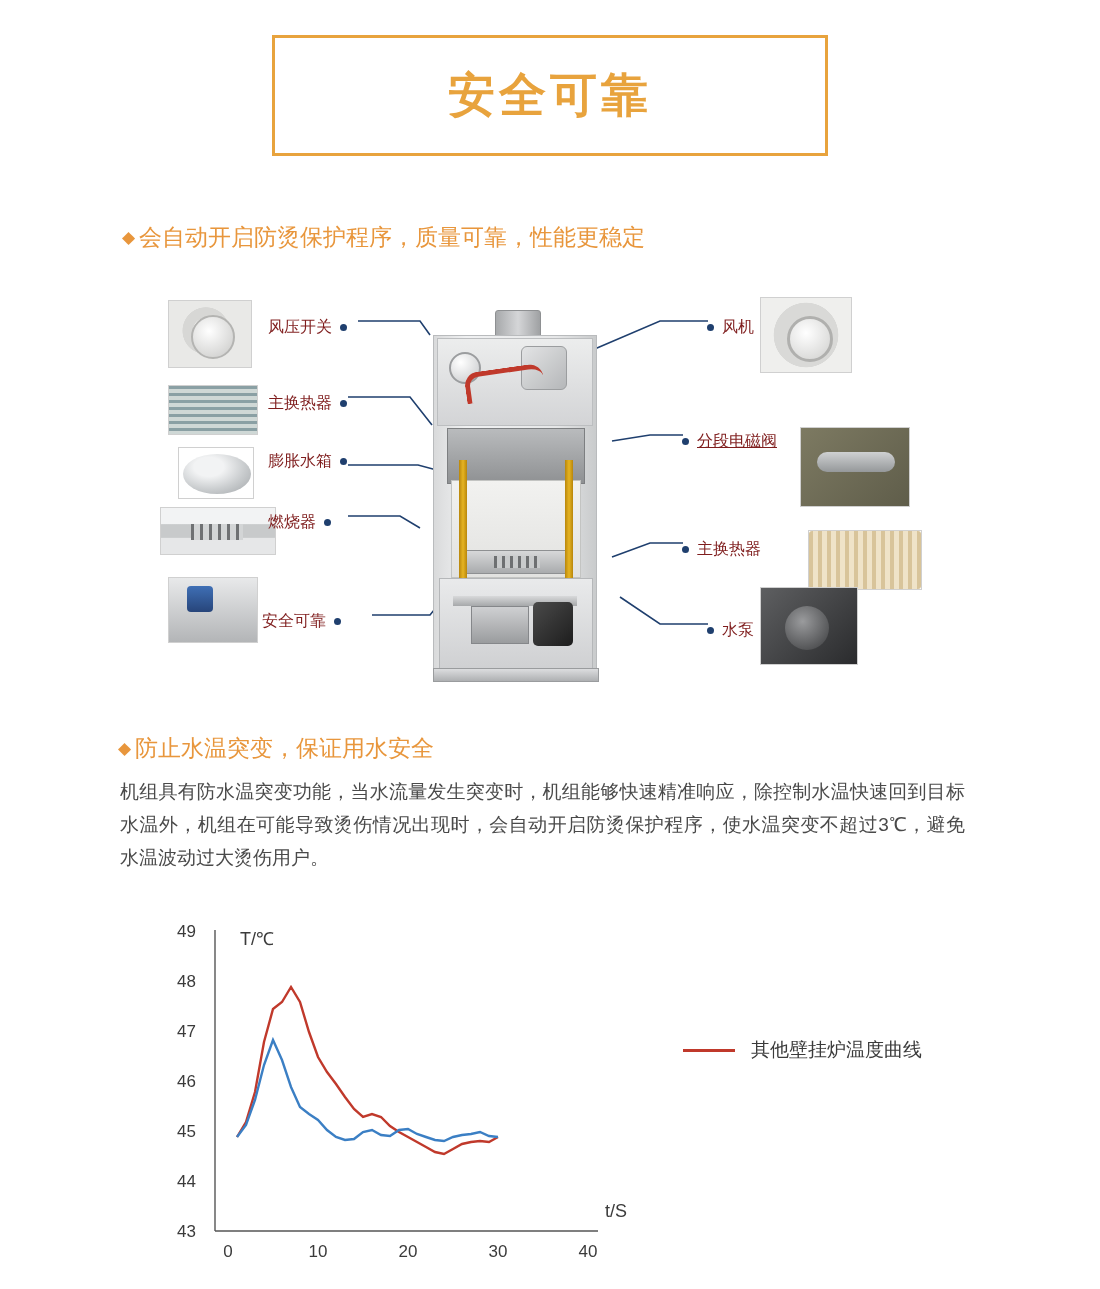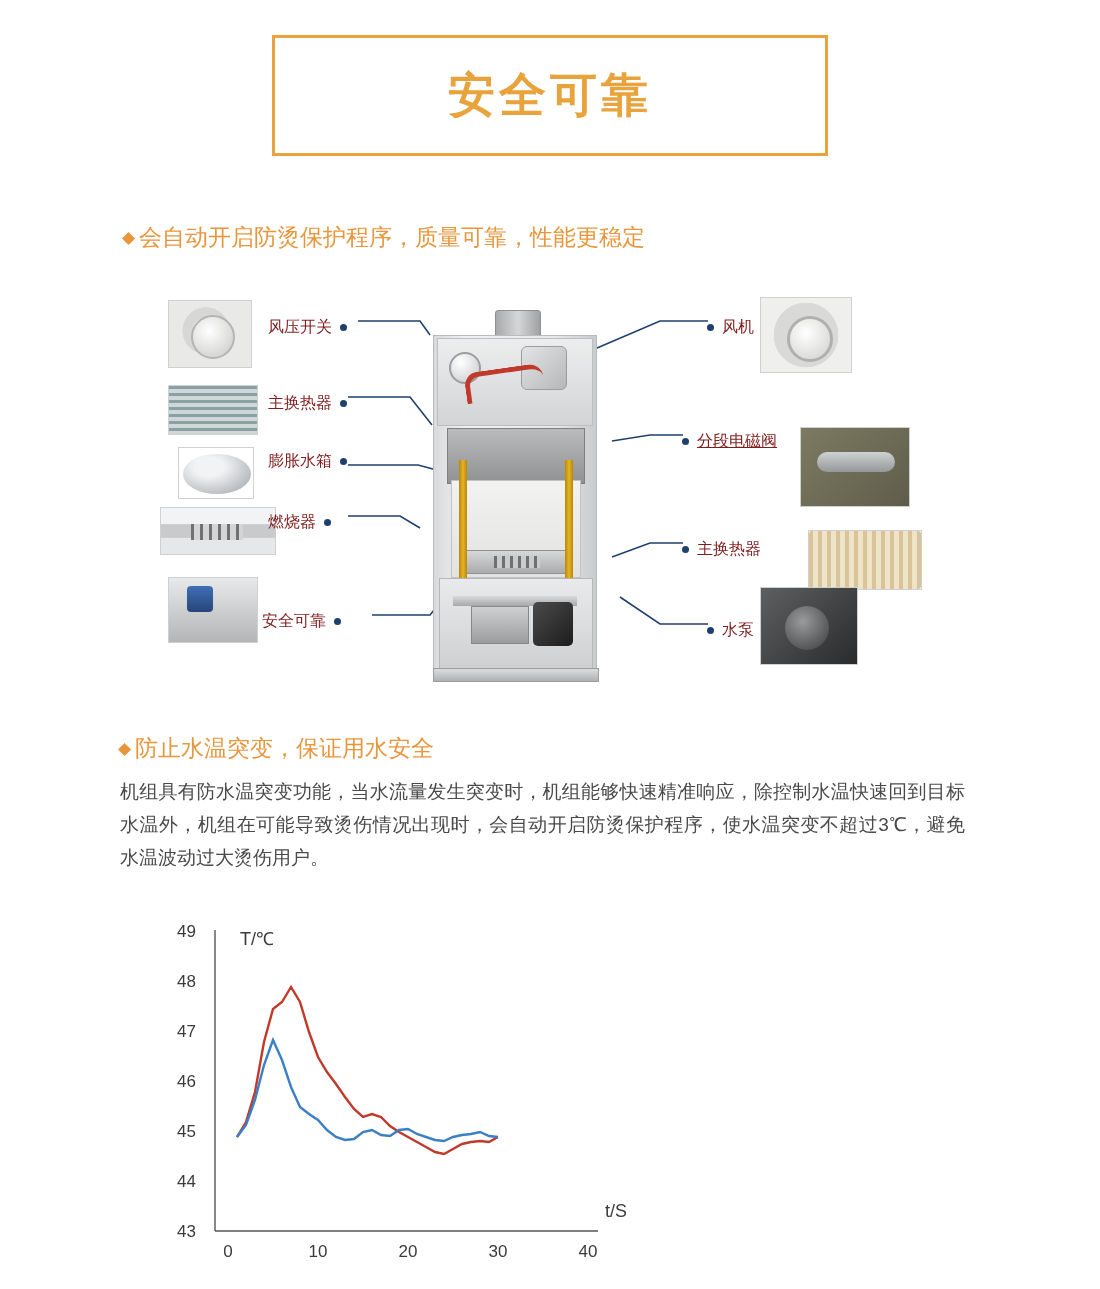--- a/index.html
+++ b/index.html
@@ -468,14 +468,18 @@
 
     <text x="240" y="40" font-family="Liberation Sans, sans-serif" font-size="18" fill="#3b3b3b">T/℃</text>
     <text x="605" y="312" font-family="Liberation Sans, sans-serif" font-size="18" fill="#3b3b3b">t/S</text>
 
     <polyline fill="none" stroke="#c0392b" stroke-width="2.4" points="237,232 246,217 255,187 264,137 273,104 282,97 291,82 300,97 309,127 318,152 327,167 336,179 345,192 354,204 363,212 372,209 381,212 390,221 399,227 408,232 417,237 426,242 435,247 444,249 453,244 462,239 471,237 480,236 489,237 498,232"></polyline>
 
     <polyline fill="none" stroke="#3b7fc4" stroke-width="2.4" points="237,232 246,220 255,195 264,160 273,135 282,155 291,182 300,202 309,209 318,215 327,225 336,232 345,235 354,234 363,227 372,225 381,230 390,231 399,225 408,224 417,229 426,232 435,235 444,236 453,232 462,230 471,229 480,227 489,231 498,232"></polyline>
   </svg>
 
   <div class="legend">
+    <div class="legend-row">
+      <span class="legend-swatch" style="background:#c0392b"></span>
+      <span class="legend-label">其他壁挂炉温度曲线</span>
+    </div>
   </div>
 </div>
 
 </body></html>

